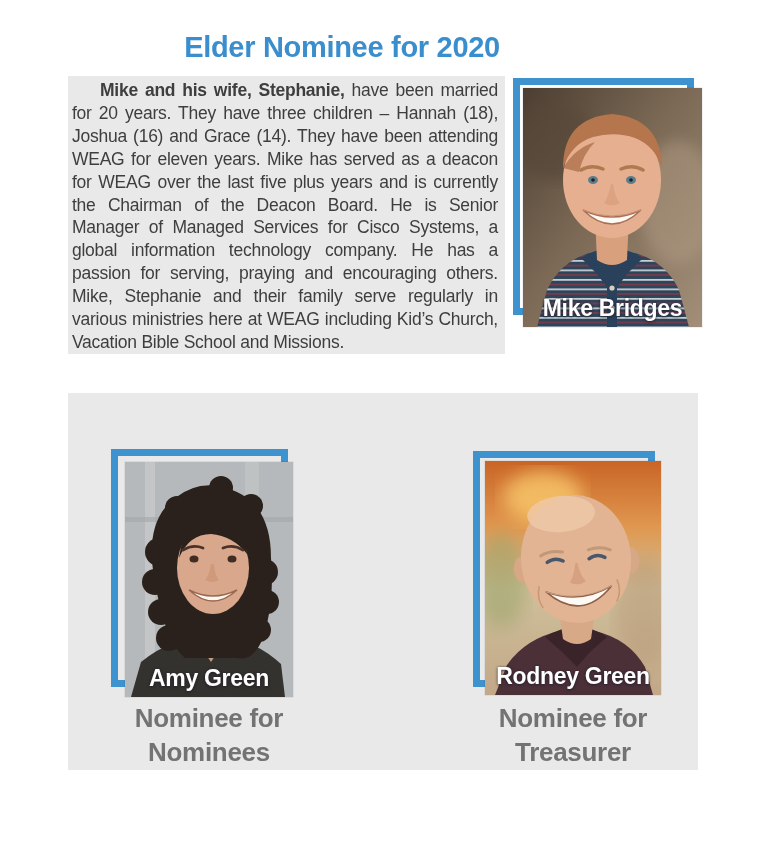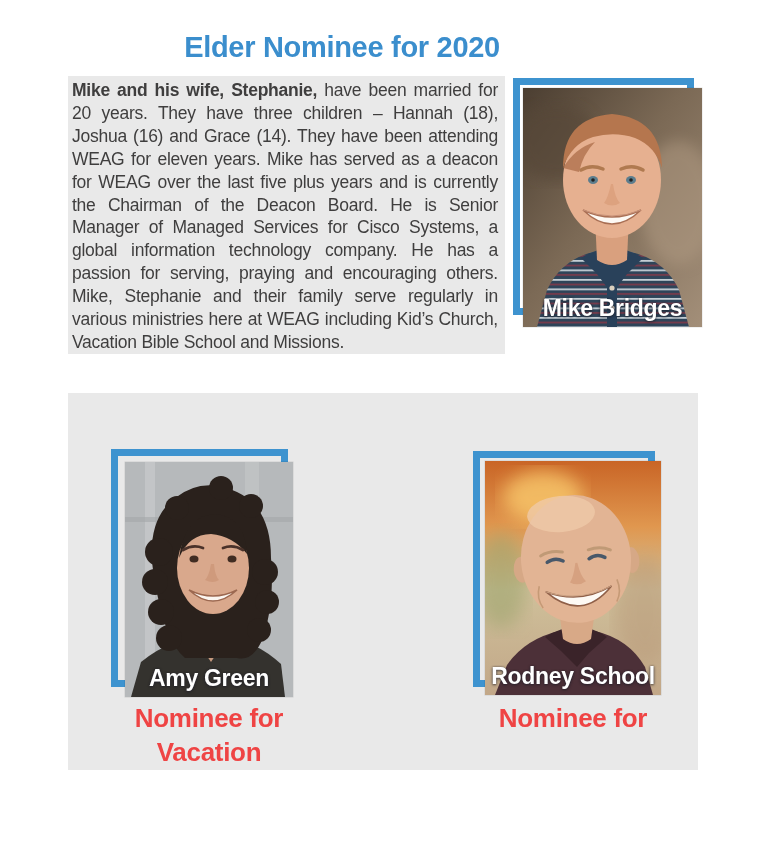--- a/index.html
+++ b/index.html
@@ -15,21 +15,21 @@
   #section-title{left:68px;width:630px;top:404px;}
   
   #bio-box{
     position:absolute;left:68px;top:76px;width:437px;height:278px;
     background:#e9e9e9;box-sizing:border-box;padding:3px 7px 2px 4px;overflow:hidden;
   }
   #bio-box p{
     margin:0;color:#3f3e3e;font-size:17.5px;line-height:22.9px;
     text-align:justify;letter-spacing:-0.25px;
   }
-  #bio-box strong{font-weight:bold;}
+  #bio-box strong{font-weight:bold;margin-left:28px;}
   
   .photo-frame{
     position:absolute;border:7px solid #3e93cf;box-sizing:border-box;z-index:1;background:transparent;
   }
   #mike-frame{left:513px;top:78px;width:181px;height:237px;}
   #amy-frame{left:111px;top:449px;width:177px;height:238px;}
   #rodney-frame{left:473px;top:451px;width:182px;height:236px;}
   .photo{
     position:absolute;z-index:2;margin:0;overflow:hidden;box-shadow:0 0 0 0.5px rgba(0,0,0,0.12);
   }
@@ -41,21 +41,21 @@
     position:absolute;left:0;bottom:5px;width:100%;text-align:center;
     color:#ffffff;font-weight:bold;font-size:23px;letter-spacing:-0.3px;
     text-shadow:0 1px 3px rgba(30,30,40,.75), 0 0 2px rgba(30,30,40,.5);
   }
   
   #nominees-box{
     position:absolute;left:68px;top:393px;width:630px;height:377px;background:#e9e9e9;
   }
   .role-label{
     position:absolute;width:230px;text-align:center;top:701px;
-    color:#ef4444;font-weight:bold;font-size:26px;line-height:34px;letter-spacing:-0.3px;
+    color:#737373;font-weight:bold;font-size:26px;line-height:34px;letter-spacing:-0.3px;
   }
   #role-secretary{left:94px;}
   #role-treasurer{left:458px;}
 </style>
 </head>
 <body>
 
 <div id="page">
 
   <div id="main-title" class="blue-title">Elder Nominee for 2020</div>
@@ -150,21 +150,21 @@
       <path d="M98 86 Q108 82 118 88" stroke="#4a322a" stroke-width="2.8" fill="none" stroke-linecap="round"></path>
       <ellipse cx="69" cy="97" rx="4.5" ry="3.6" fill="#402c22"></ellipse>
       <ellipse cx="107" cy="97" rx="4.5" ry="3.6" fill="#402c22"></ellipse>
       <path d="M86 102 Q84 114 80 118 Q88 122 94 118 Q90 114 89 102" fill="#cf9a7c"></path>
       <path d="M64 128 Q88 150 112 128 Q88 140 64 128 Z" fill="#fbf6f0" stroke="#9c6850" stroke-width="1.4"></path>
     </svg>
     <figcaption class="photo-caption">Amy Green</figcaption>
   </figure>
   <div id="role-secretary" class="role-label">
     <div>Nominee for</div>
-    <div>Vacation</div>
+    <div>Nominees</div>
   </div>
 
   <div id="rodney-frame" class="photo-frame"></div>
   <figure id="rodney-photo" class="photo">
     <svg viewBox="0 0 176 234">
       <defs>
         <linearGradient id="rbg" x1="0" y1="0" x2="0" y2="1">
           <stop offset="0" stop-color="#c96526"></stop>
             <stop offset="0.28" stop-color="#e0974f"></stop>
           <stop offset="0.55" stop-color="#cfc09a"></stop>
@@ -193,19 +193,20 @@
         <path d="M62 99 Q70 94 78 99" stroke="#48586a" stroke-width="3.4" fill="none" stroke-linecap="round"></path>
         <path d="M104 99 Q112 94 120 99" stroke="#48586a" stroke-width="3.4" fill="none" stroke-linecap="round"></path>
         <path d="M90 102 Q87 116 83 121 Q91 126 99 121 Q94 116 92 102" fill="#d6a180"></path>
 
         <path d="M58 128 Q91 162 124 128 Q91 144 58 128 Z" fill="#fdf9f4" stroke="#8f5f48" stroke-width="1.6"></path>
         <path d="M58 128 Q91 142 124 128" stroke="#caa183" stroke-width="1" fill="none"></path>
         <path d="M52 122 Q48 134 54 144" stroke="#c59a76" stroke-width="1.6" fill="none"></path>
         <path d="M130 122 Q134 134 128 144" stroke="#c59a76" stroke-width="1.6" fill="none"></path>
       </g>
     </svg>
-    <figcaption class="photo-caption">Rodney School</figcaption>
+    <figcaption class="photo-caption">Rodney Green</figcaption>
   </figure>
   <div id="role-treasurer" class="role-label">
     <div>Nominee for</div>
+    <div>Treasurer</div>
   </div>
 
 </div>
 
 </body></html>

